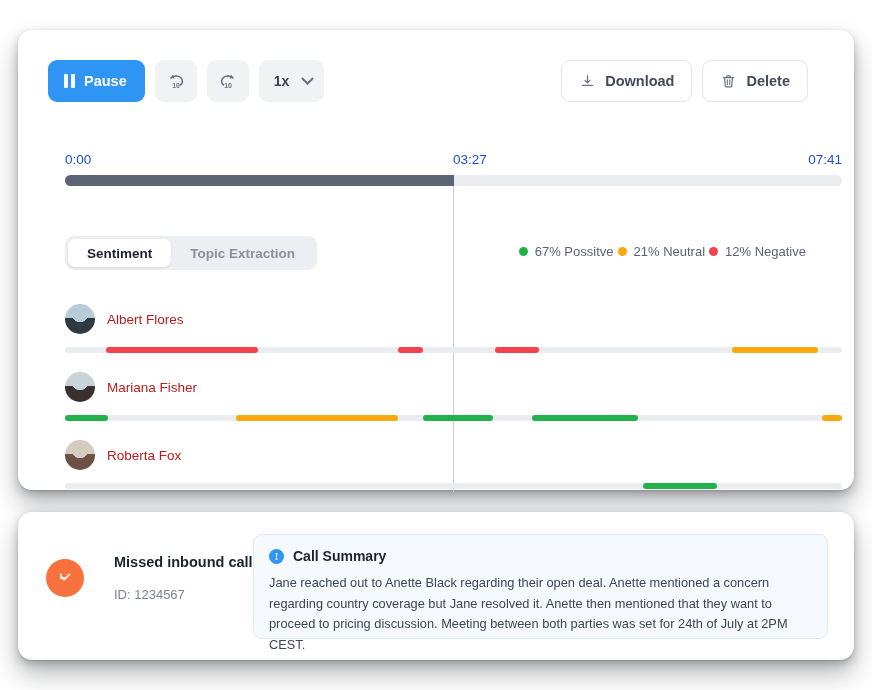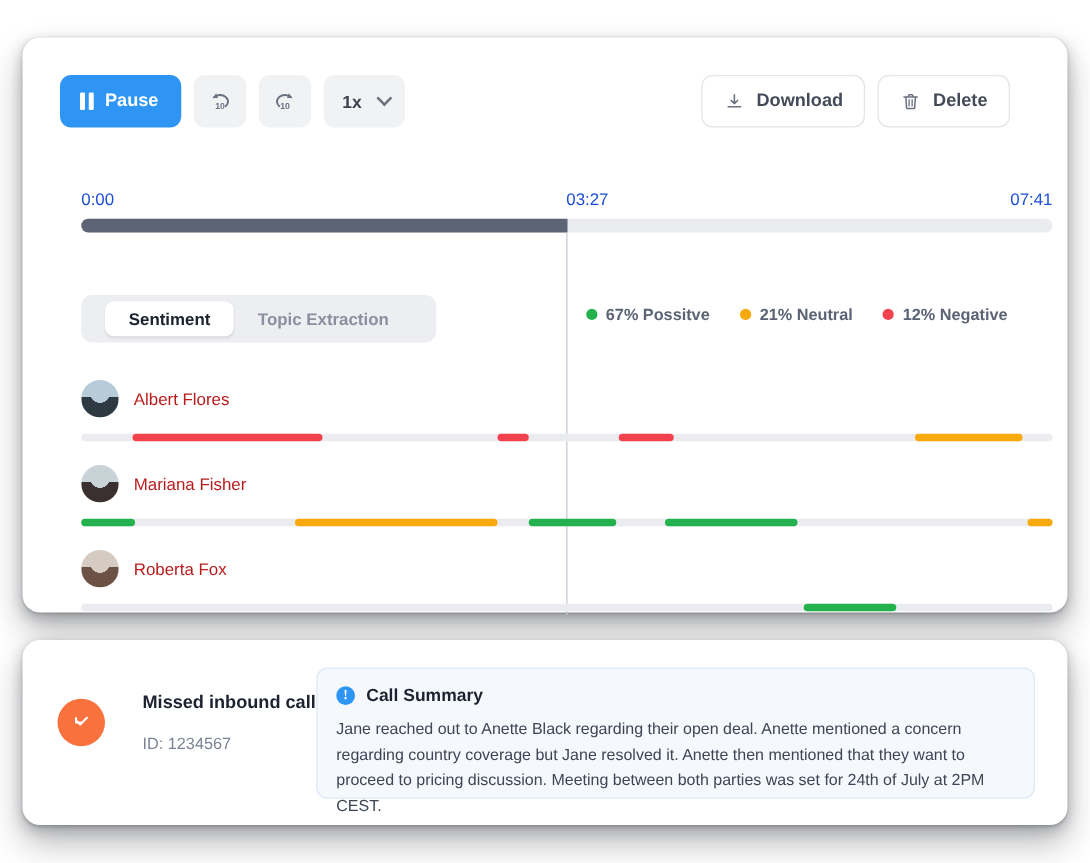--- a/index.html
+++ b/index.html
@@ -94,40 +94,40 @@
     border-radius: 6px 0 0 6px;
   }
   .playhead {
     position: absolute; left: 435px; top: 156px;
     width: 1px; height: 306px; background: #C6CAD2;
   }
 
   
   .tabs {
     position: absolute; left: 47px; top: 206px;
-    height: 34px; padding: 19px;
+    height: 34px; padding: 3px;
     background: #EDEEF1; border-radius: 9px;
     display: flex; align-items: center;
   }
   .tab {
     height: 28px; padding: 0 19px;
     display: flex; align-items: center; justify-content: center;
     font-size: 13.5px; border-radius: 7px; cursor: pointer;
     font-family: "Liberation Sans", sans-serif;
     background: transparent; border: none;
   }
   .tab.active { background: #ffffff; color: #1D2230; font-weight: 700;
                 box-shadow: 0 1px 2px rgba(0,0,0,0.10); }
   .tab.inactive { color: #8A90A0; font-weight: 600; }
 
   
   .legend {
     position: absolute; right: 48px; top: 214px;
-    display: flex; align-items: flex-end; gap: 24px;
-    font-size: 13px; color: #5B6374; font-weight: 700;
+    display: flex; align-items: flex-end; gap: 4px;
+    font-size: 13px; color: #5B6374; font-weight: 400;
   }
   .legend-item { display: flex; align-items: center; gap: 7px; white-space: nowrap; }
   .dot { width: 9px; height: 9px; border-radius: 50%; flex: none; }
 
   
   .speakers { position: absolute; left: 47px; top: 272px; width: 777px; }
   .speaker-row { position: relative; height: 68px; }
   .speaker-head { display: flex; align-items: center; gap: 12px; height: 34px; }
   .avatar {
     width: 30px; height: 30px; border-radius: 50%;

